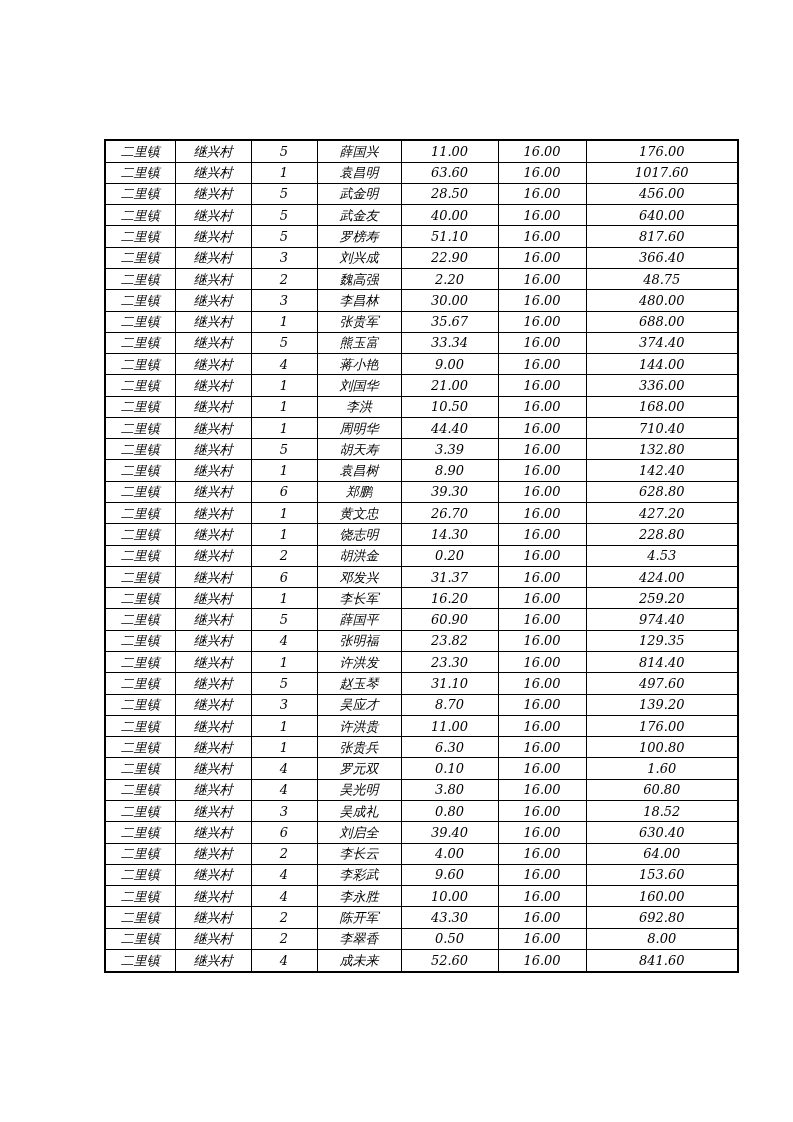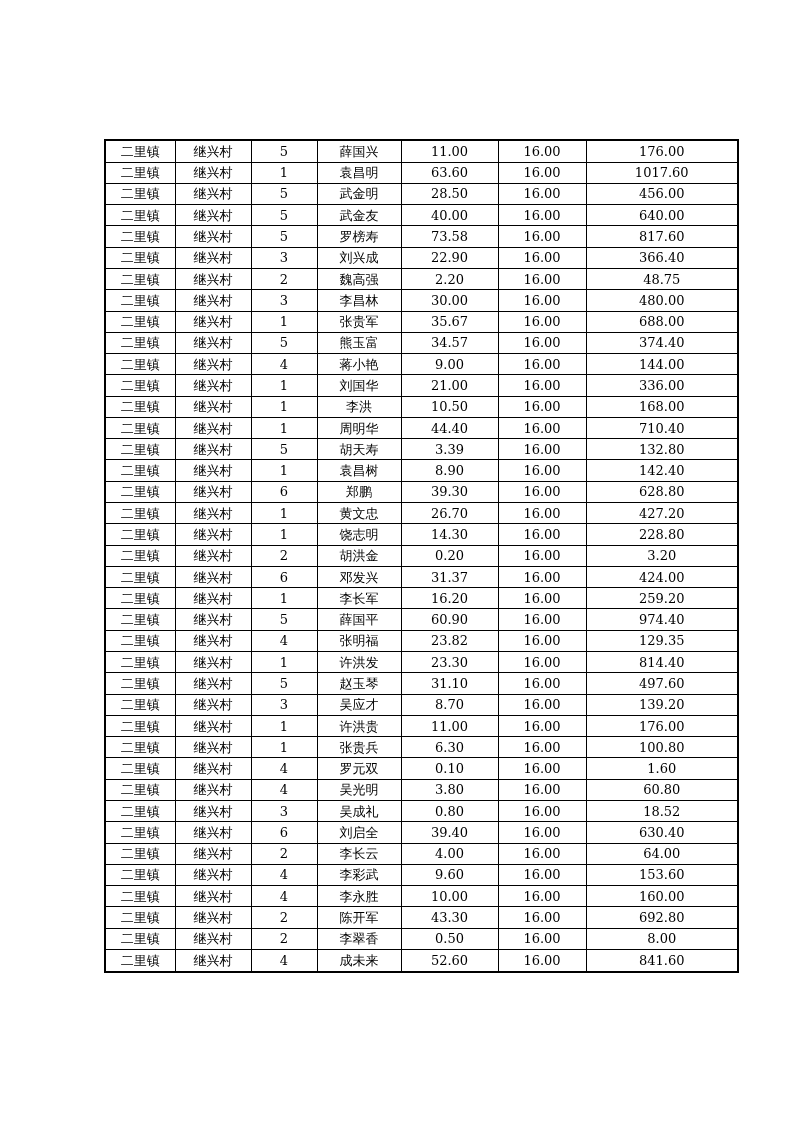--- a/index.html
+++ b/index.html
@@ -13,20 +13,21 @@
     position: relative;
     font-family: "DejaVu Serif", "Liberation Serif", serif;
     color: #000000;
   }
   .page {
     position: absolute;
     top: 0; left: 0;
     width: 793px;
     height: 1122px;
     background: #ffffff;
+    font-style: italic;
   }
   table.records {
     position: absolute;
     left: 104px;
     top: 139px;
     width: 633px;
     height: 834px;
     border-collapse: collapse;
     table-layout: fixed;
     border: 2px solid #000000;
@@ -98,21 +99,21 @@
           <td>武金友</td>
           <td>40.00</td>
           <td>16.00</td>
           <td>640.00</td>
         </tr>
         <tr>
           <td>二里镇</td>
           <td>继兴村</td>
           <td>5</td>
           <td>罗榜寿</td>
-          <td>73.58</td>
+          <td>51.10</td>
           <td>16.00</td>
           <td>817.60</td>
         </tr>
         <tr>
           <td>二里镇</td>
           <td>继兴村</td>
           <td>3</td>
           <td>刘兴成</td>
           <td>22.90</td>
           <td>16.00</td>
@@ -143,21 +144,21 @@
           <td>张贵军</td>
           <td>35.67</td>
           <td>16.00</td>
           <td>688.00</td>
         </tr>
         <tr>
           <td>二里镇</td>
           <td>继兴村</td>
           <td>5</td>
           <td>熊玉富</td>
-          <td>34.57</td>
+          <td>33.34</td>
           <td>16.00</td>
           <td>374.40</td>
         </tr>
         <tr>
           <td>二里镇</td>
           <td>继兴村</td>
           <td>4</td>
           <td>蒋小艳</td>
           <td>9.00</td>
           <td>16.00</td>
@@ -235,21 +236,21 @@
           <td>16.00</td>
           <td>228.80</td>
         </tr>
         <tr>
           <td>二里镇</td>
           <td>继兴村</td>
           <td>2</td>
           <td>胡洪金</td>
           <td>0.20</td>
           <td>16.00</td>
-          <td>3.20</td>
+          <td>4.53</td>
         </tr>
         <tr>
           <td>二里镇</td>
           <td>继兴村</td>
           <td>6</td>
           <td>邓发兴</td>
           <td>31.37</td>
           <td>16.00</td>
           <td>424.00</td>
         </tr>

